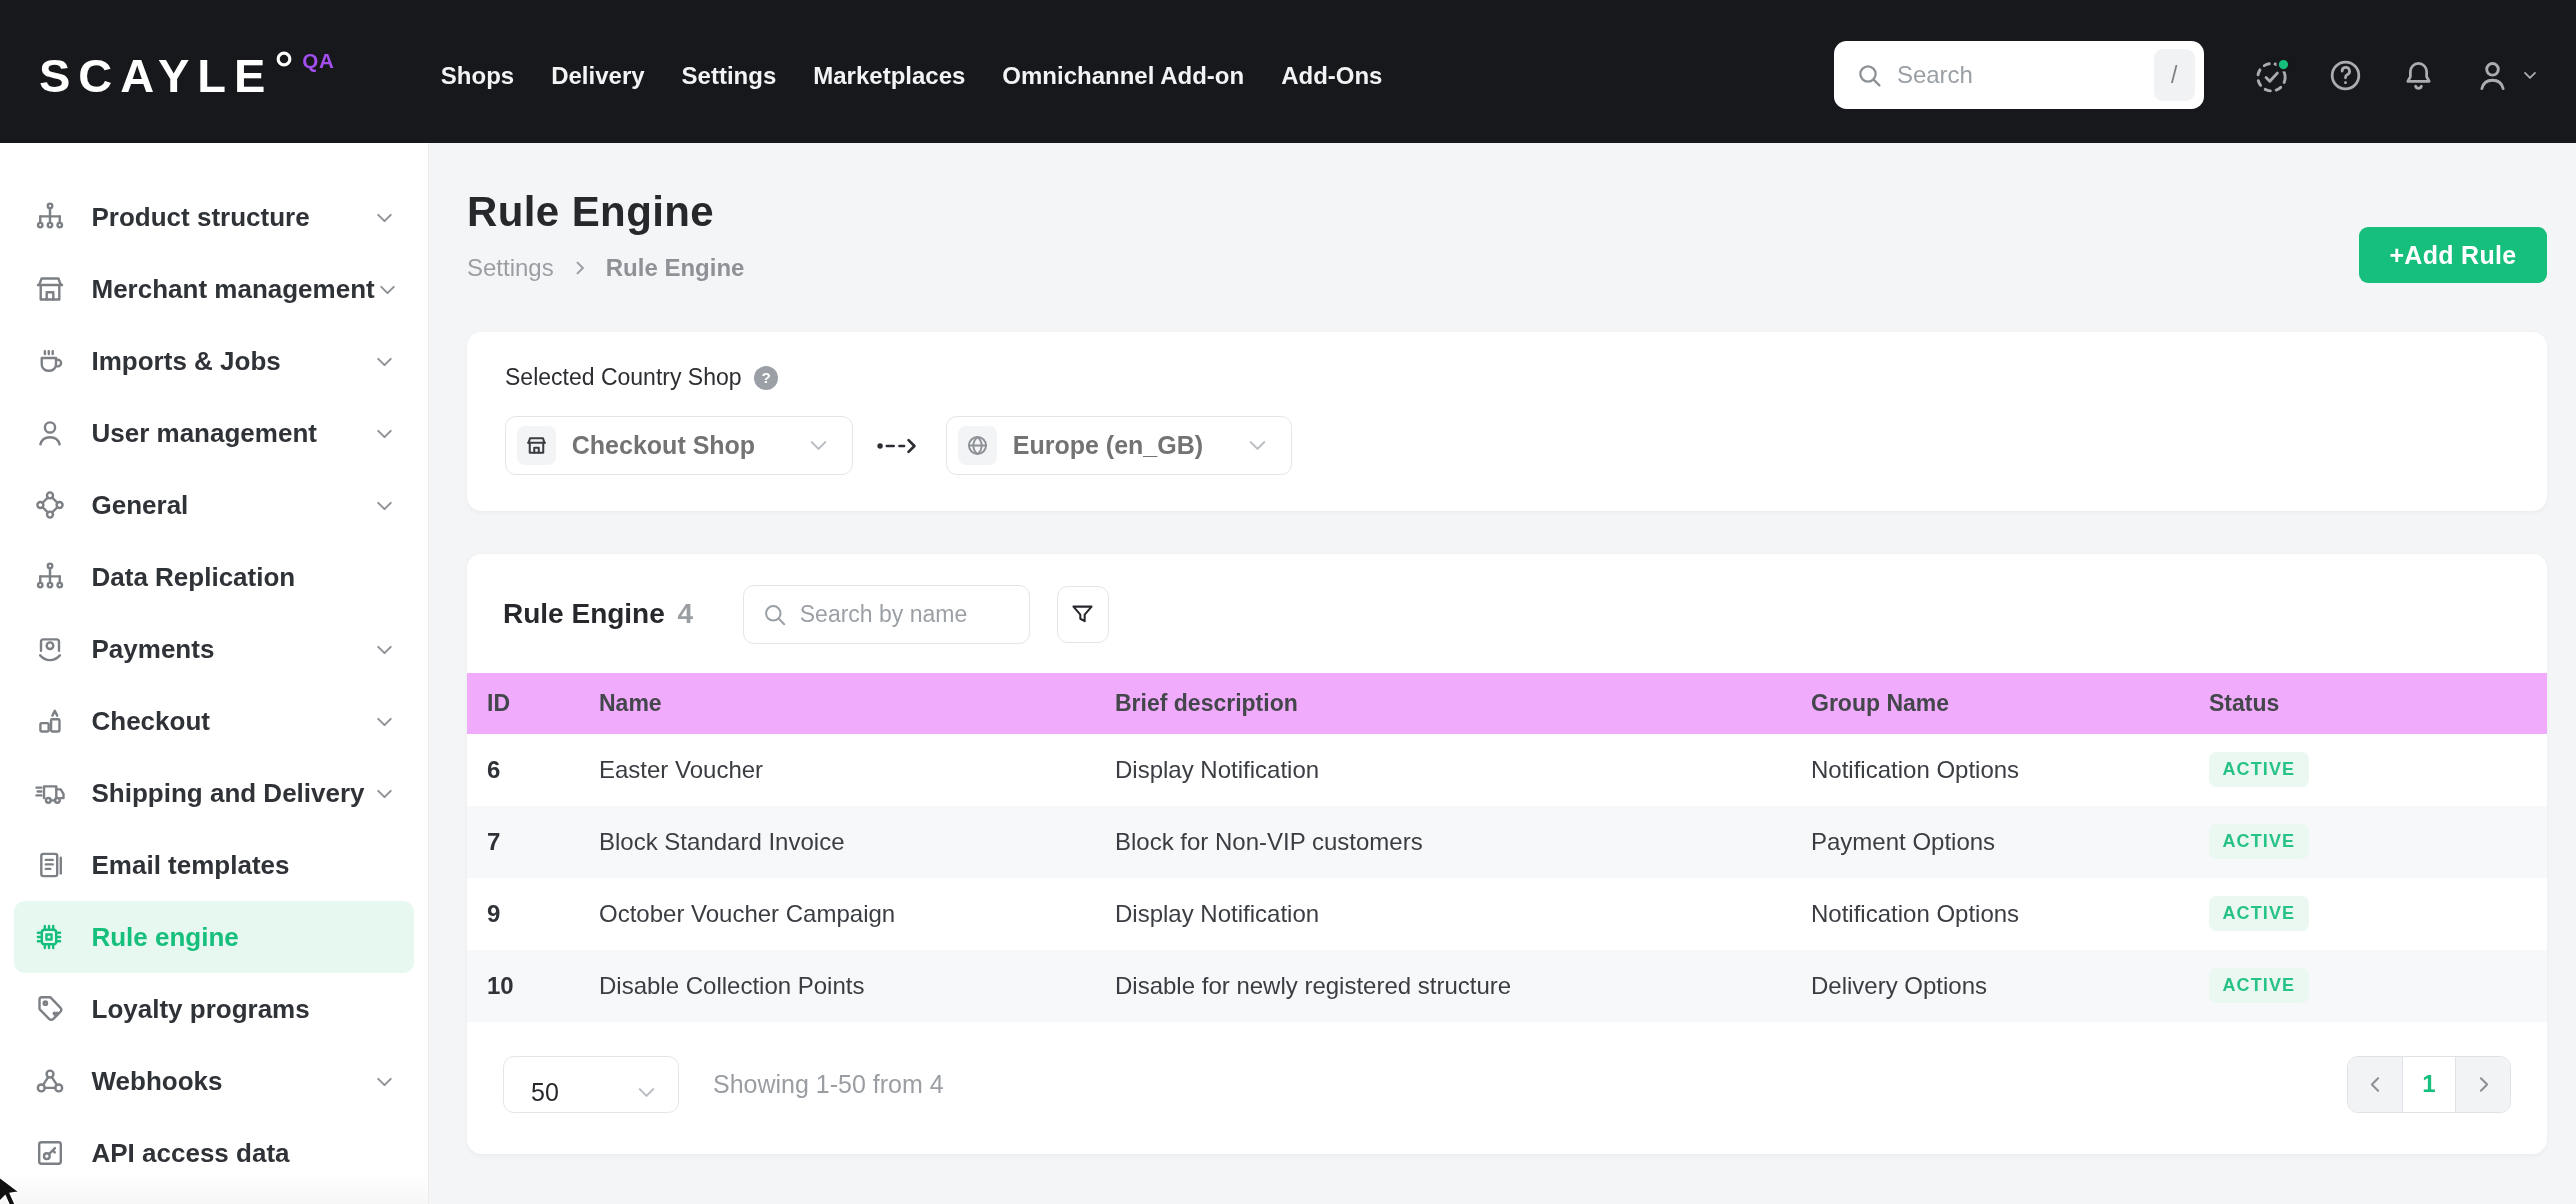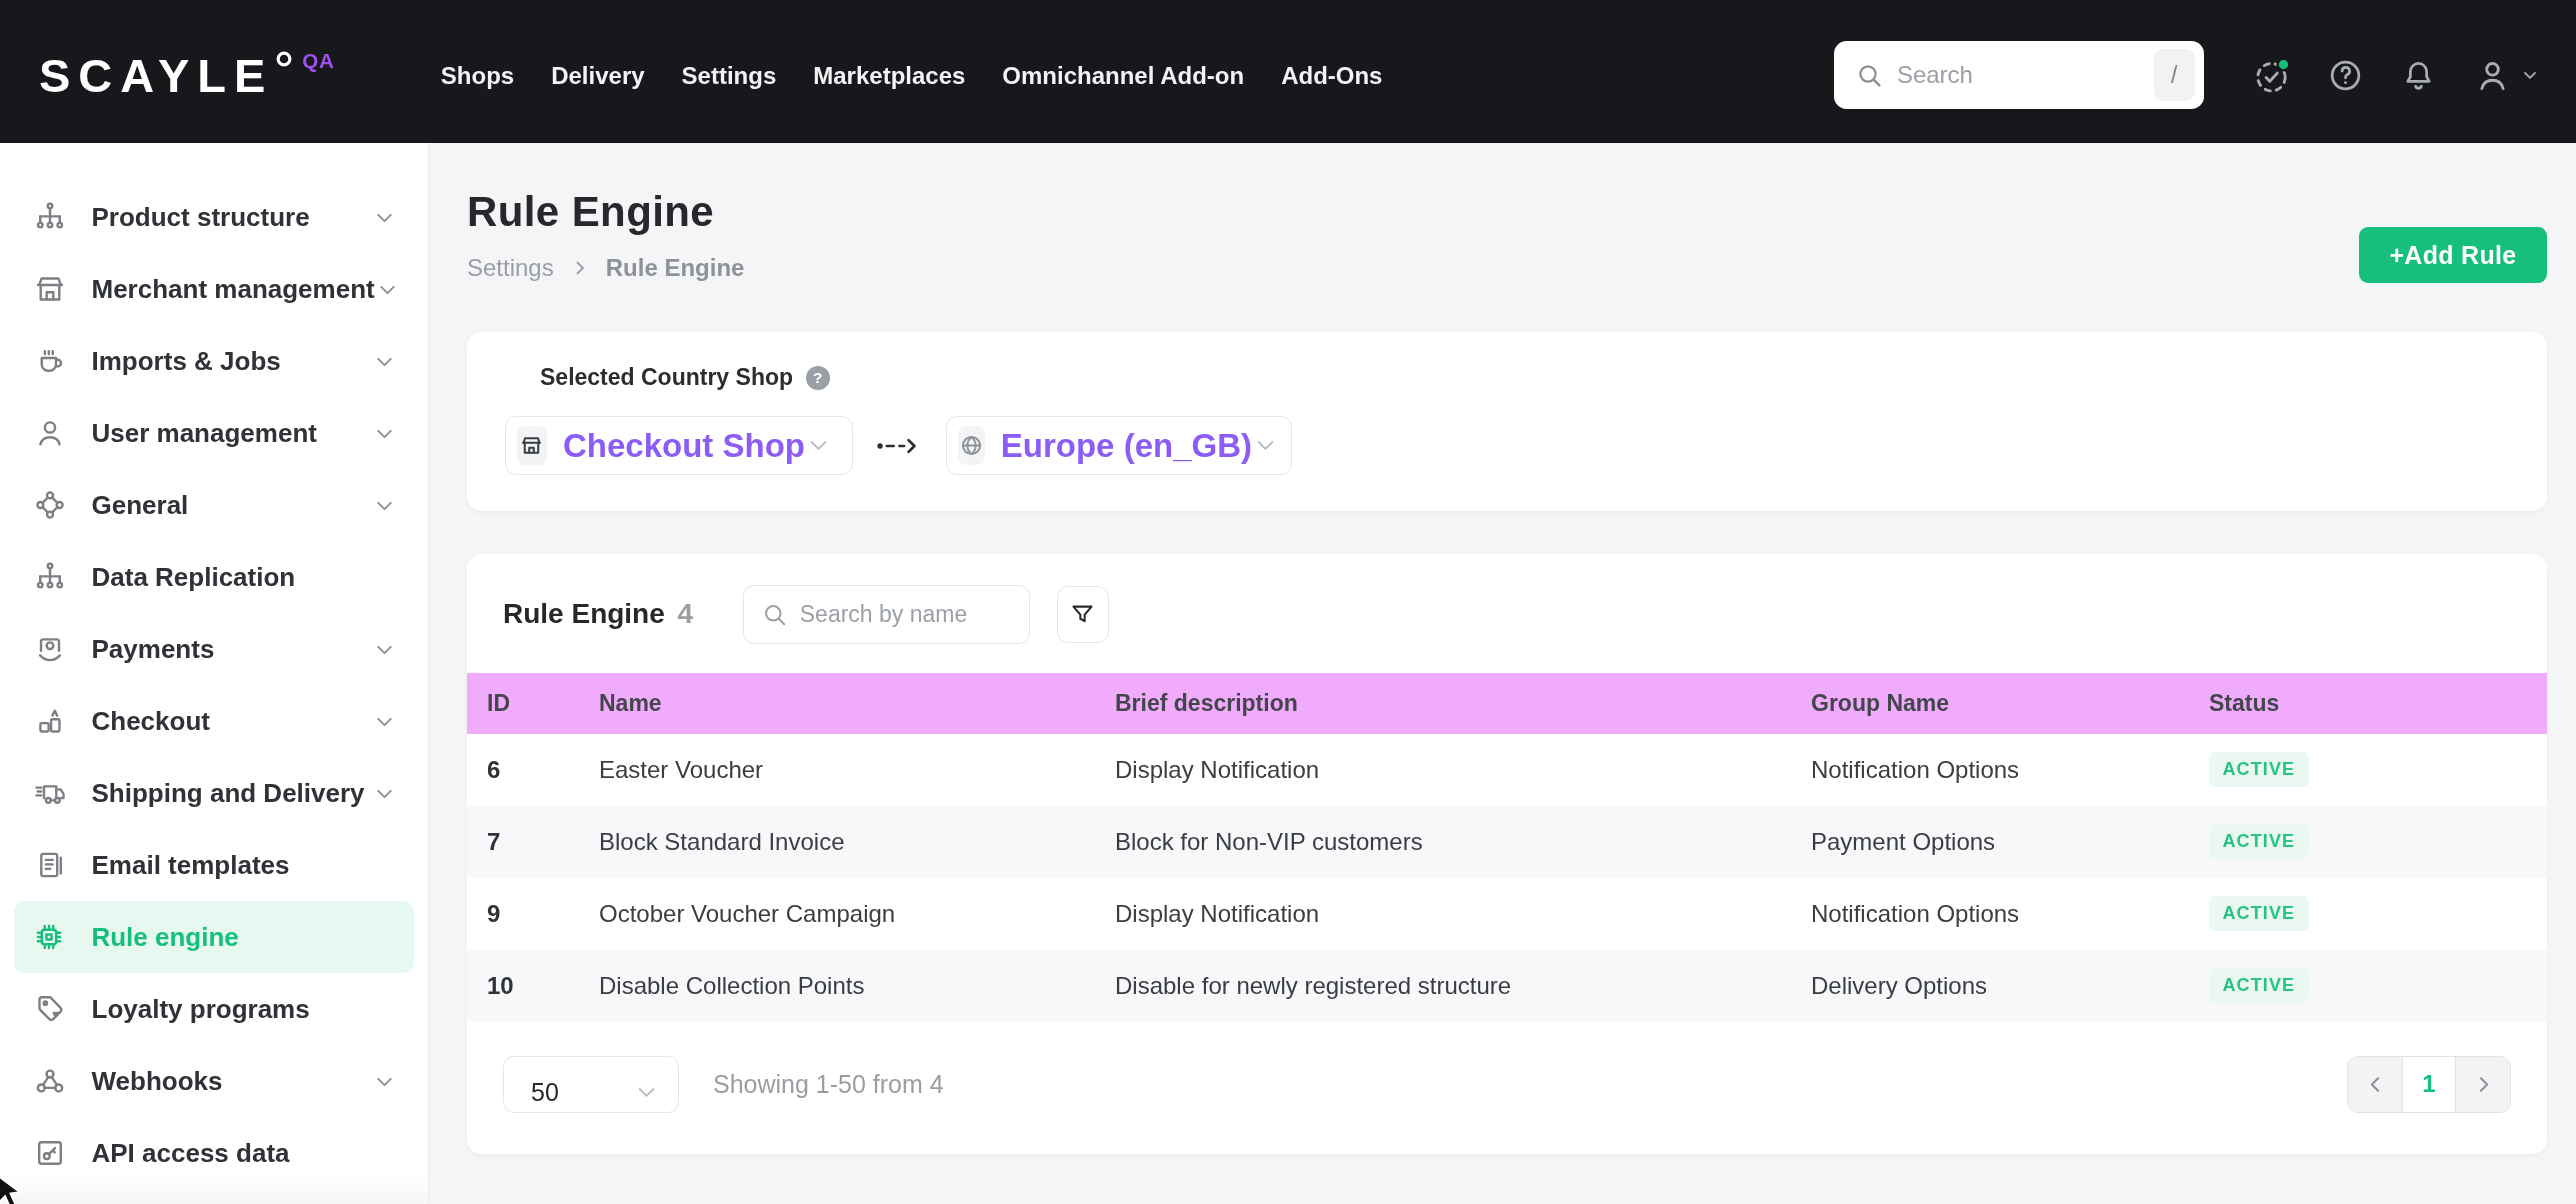--- a/index.html
+++ b/index.html
@@ -73,38 +73,38 @@
     position:absolute; top:84px; right:29px; height:56px; padding:0 30.5px;
     border:none; border-radius:9px; color:#ffffff; font-size:25px; font-weight:700;
     font-family:inherit; cursor:pointer; letter-spacing:0.3px;
   }
   .card {
     background:#ffffff; border-radius:14.4px;
     box-shadow:0 1.8px 5.4px rgba(16,24,40,0.04);
   }
   .card.country { margin-top:50px; padding:32px 36px 36px 38px; }
   .card-label-row { display:flex; align-items:center; gap:12.6px; }
-  .card-label { font-size:23px; font-weight:700; color:#2b2d31;margin-left:35px; }
+  .card-label { font-size:23px; font-weight:400; color:#2b2d31; }
   .help-dot {
     width:24px; height:24px; border-radius:50%; background:#9aa0a6; color:#ffffff;
     font-size:15.3px; font-weight:700; display:flex; align-items:center; justify-content:center;
     cursor:pointer;
   }
   .selects-row { display:flex; align-items:center; margin-top:25px; }
   .select-box {
     height:59px; border:0.9px solid #e3e5e9; border-radius:10.8px; background:#fff;
     display:flex; align-items:center; padding:0 20px 0 10.8px; cursor:pointer;
   }
   .select-box .sel-ic {
     width:39px; height:39px; border-radius:8px; background:#f3f4f6;
     display:flex; align-items:center; justify-content:center; color:#3a3d42;
   }
   .select-box.shop { width:348px; }
   .select-box.country-sel { width:346px; margin-left:0; }
-  .select-box .sel-label { font-size:33px; font-weight:600; color:#8b5cf6; margin-left:16px; flex:1; white-space:nowrap; }
+  .select-box .sel-label { font-size:25px; font-weight:600; color:#737373; margin-left:16px; flex:1; white-space:nowrap; }
   .select-box .sel-chev { color:#b8bcc1; display:flex; }
   .flow-arrow { margin:0 23px; display:flex; color:#2b2d33; }
   
   .card.table-card { margin-top:43px; padding-top:30.5px; }
   .table-head-row { display:flex; align-items:center; padding:0 36px; }
   .table-title { font-size:28px; font-weight:800; color:#26282c; }
   .table-count { font-size:28px; font-weight:600; color:#9a9ea3; margin-left:12.6px; }
   .table-search {
     margin-left:50px; width:287px; height:59px; border:0.9px solid #e3e5e9;
     border-radius:10.8px; display:flex; align-items:center; padding:0 16px; color:#9ba0a6;

